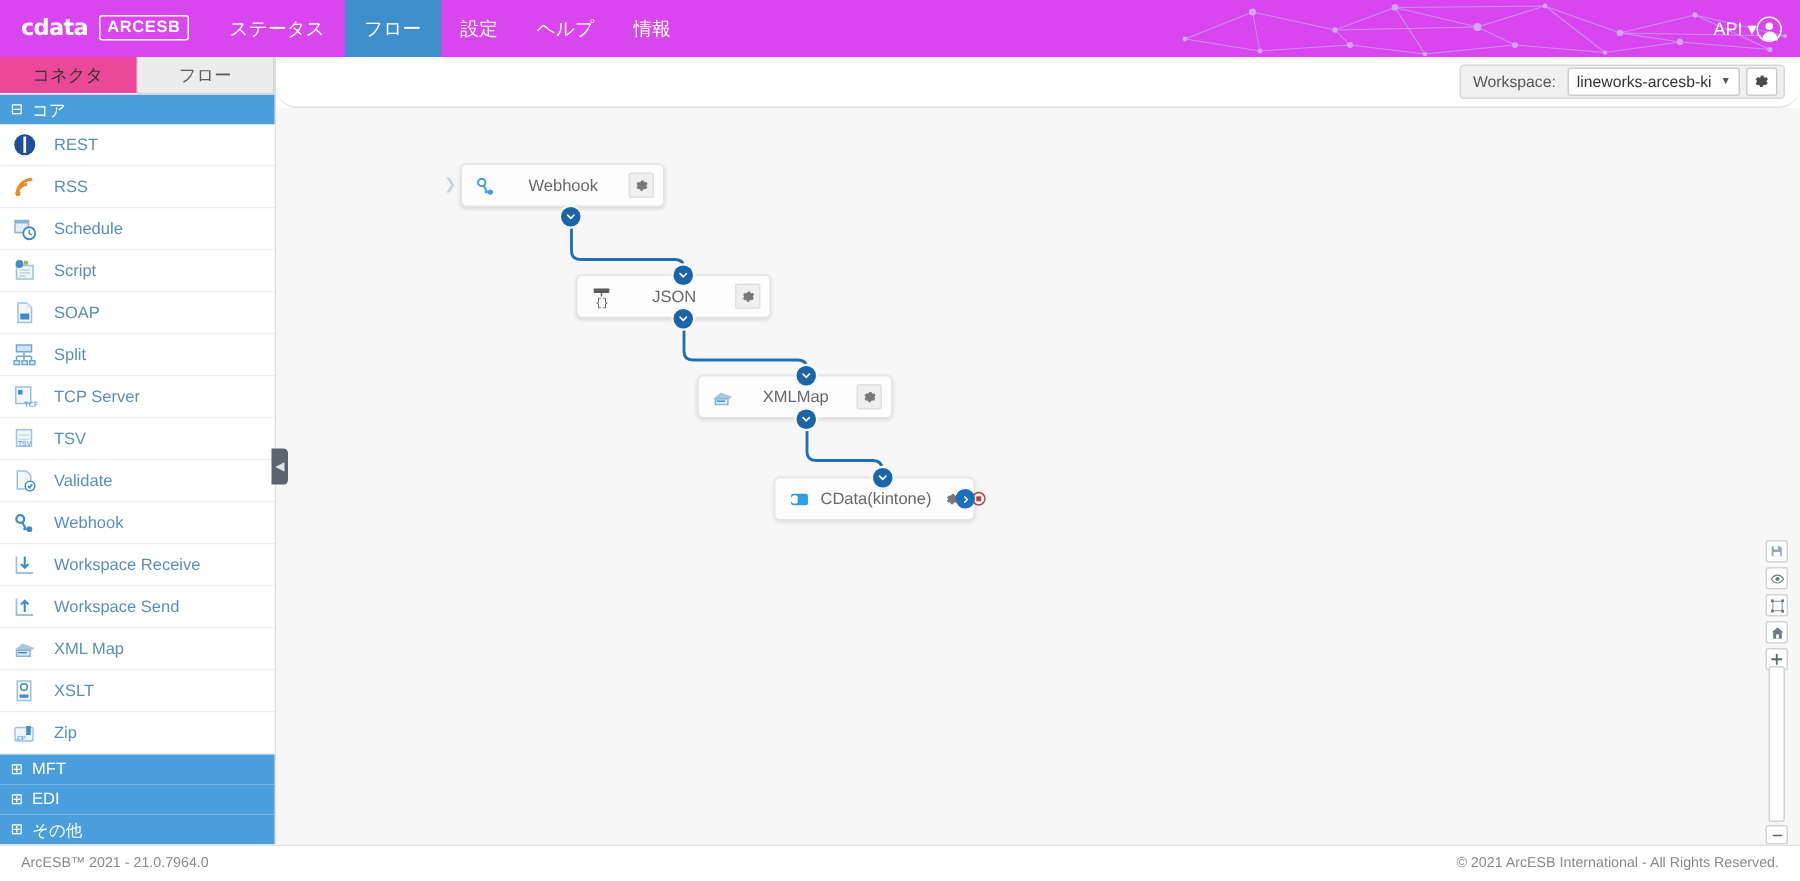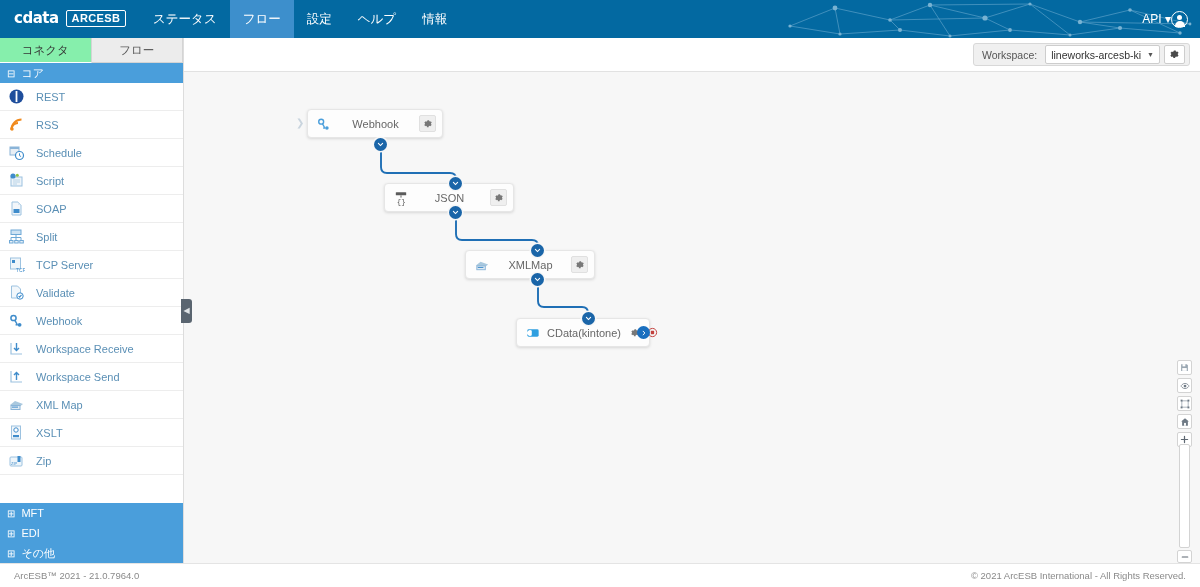--- a/index.html
+++ b/index.html
@@ -6,21 +6,21 @@
   html, body {
     width: 1200px; height: 587px;
     font-family: "Liberation Sans", sans-serif;
     background: #ffffff;
     overflow: hidden;
   }
 
   
   .topbar {
     position: absolute; left: 0; top: 0; width: 1200px; height: 38px;
-    background: #0369a1;
+    background: #d946ef;
     overflow: hidden;
   }
   .topbar-net {
     position: absolute; right: 0; top: 0; width: 420px; height: 38px;
     opacity: .55;
   }
   .logo {
     position: absolute; left: 14px; top: 9px;
     display: flex; align-items: center; gap: 7px;
   }
@@ -64,21 +64,21 @@
     position: absolute; left: 0; top: 38px; width: 184px; height: 525px;
     background: #ffffff; border-right: 1px solid #dddddd;
   }
   .side-tabs { display: flex; height: 25px; }
   .side-tab {
     flex: 1; display: flex; align-items: center; justify-content: center;
     font-size: 11.5px; color: #5b5b5b; cursor: pointer;
     background: #ececec; border-bottom: 1px solid #d4d4d4;
     border-right: 1px solid #d4d4d4;
   }
-  .side-tab.active { background: #86efac; border-bottom: 1px solid #ffffff; color: #333; }
+  .side-tab.active { background: #ec4899; border-bottom: 1px solid #ffffff; color: #333; }
   .side-group {
     height: 20px; background: #4a9edb; color: #ffffff;
     font-size: 11px; display: flex; align-items: center;
     padding-left: 7px; gap: 6px; cursor: pointer;
   }
   .side-group .gi { font-size: 10px; }
   .side-list { position: relative; }
   .side-item {
     height: 28px; display: flex; align-items: center;
     padding-left: 8px; gap: 11px;
@@ -100,21 +100,21 @@
     display: flex; align-items: center; justify-content: center;
     cursor: pointer; z-index: 30;
   }
   .collapse-handle span {
     color: #dfe3e6; font-size: 8px; line-height: 1;
   }
 
   
   .ws-bar {
     position: absolute; left: 184px; top: 38px; right: 0; height: 34px;
-    background: #ffffff; border-bottom: 1px solid #e2e2e2;
+    background: #ffffff; border-bottom: 1px solid #e2e2e2; border-radius: 14px;
   }
   .ws-group {
     position: absolute; right: 10px; top: 5px;
     display: flex; align-items: center;
     background: #f0f0f0; border: 1px solid #d8d8d8; border-radius: 3px;
     height: 23px; padding: 0 2px 0 0;
   }
   .ws-label { font-size: 10.5px; color: #555; padding: 0 8px; }
   .ws-select {
     background: #ffffff; border: 1px solid #cdcdcd; border-radius: 2px;
@@ -343,20 +343,30 @@
       <span class="sico">
         <svg viewBox="0 0 17 17">
             <rect x="2.5" y="2" width="10" height="11" fill="#f0f6fa" stroke="#9cc2e0"></rect>
             <rect x="4" y="4" width="3" height="3" fill="#3f8ccb"></rect>
             <text x="8" y="15.5" font-size="5" fill="#3f8ccb" font-family="Liberation Sans, sans-serif">TCP</text>
           </svg>
       </span>
       <span class="lbl">TCP Server</span>
     </div>
 
+    <div class="side-item">
+      <span class="sico">
+        <svg viewBox="0 0 17 17">
+            <rect x="3" y="2.5" width="10" height="11" fill="#f2f7fb" stroke="#9cc2e0"></rect>
+            <path d="M4.5 6h7M4.5 9h7" stroke="#c3dcef"></path>
+            <text x="4" y="13" font-size="4.5" fill="#3f8ccb" font-family="Liberation Sans, sans-serif">TSV</text>
+          </svg>
+      </span>
+      <span class="lbl">TSV</span>
+    </div>
 
     <div class="side-item">
       <span class="sico">
         <svg viewBox="0 0 17 17">
             <path d="M3.5 2h6l3 3v9h-9z" fill="#f2f7fb" stroke="#9cc2e0"></path>
             <circle cx="12" cy="12" r="3.2" fill="#fff" stroke="#3f8ccb"></circle>
             <path d="M10.6 12l1 1.1 1.9-2.2" stroke="#3f8ccb" stroke-width="1.1" fill="none"></path>
           </svg>
       </span>
       <span class="lbl">Validate</span>

